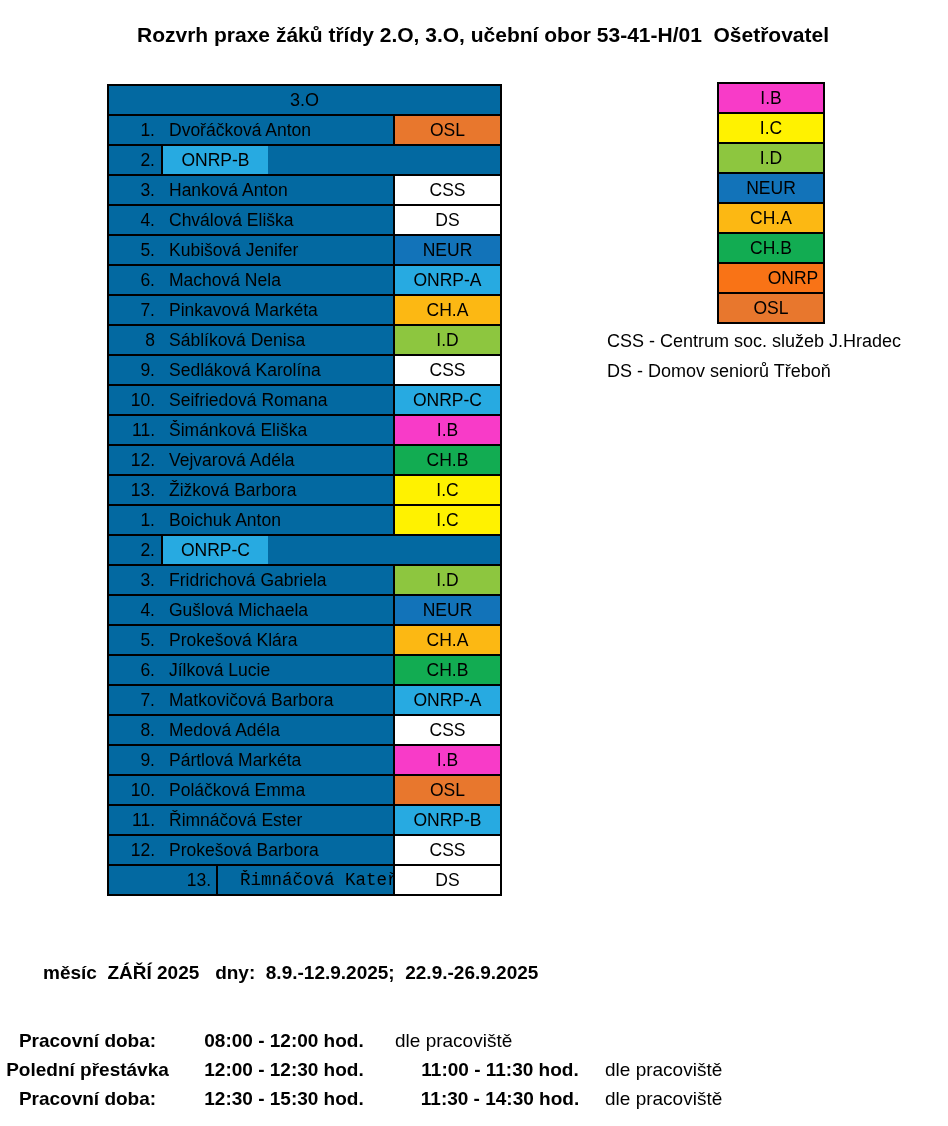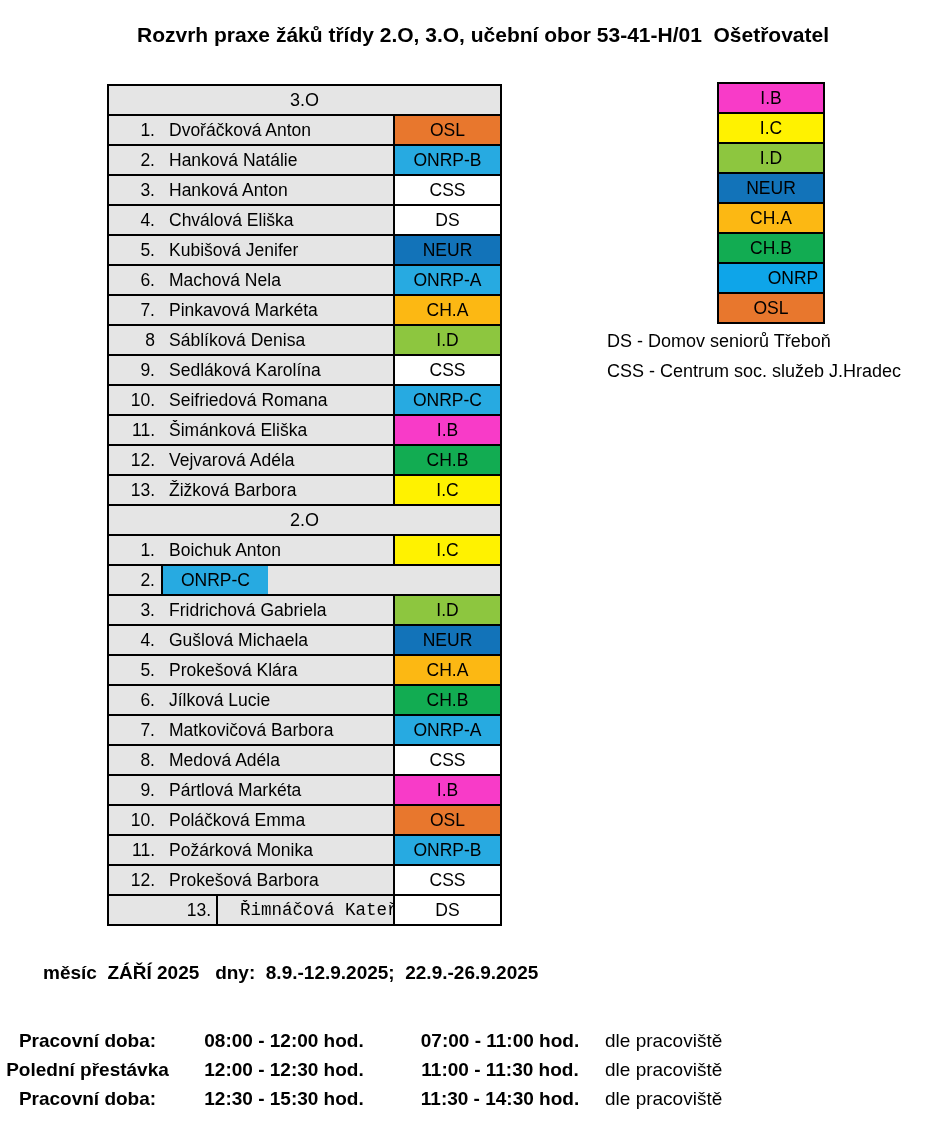--- a/index.html
+++ b/index.html
@@ -11,21 +11,21 @@
   }
 
   .title {
     position:absolute; left:137px; top:23px;
     font-size:21px; font-weight:bold; white-space:pre;
   }
 
   
   .roster {
     position:absolute; left:107px; top:84px; width:391px;
-    border:2px solid #000; background:#e5e5e5;
+    border:2px solid #000; background:#0369a1;
   }
   .t-row {
     display:flex; align-items:center;
     height:30px; box-sizing:border-box;
     border-bottom:2px solid #000;
   }
   .t-row:last-child { border-bottom:none; height:28px; }
   .t-header-row { justify-content:center; }
   .t-header { font-size:18px; }
   .t-num {
@@ -87,21 +87,20 @@
     <div class="t-row t-header-row">
       <div class="t-header">3.O</div>
     </div>
     <div class="t-row">
       <div class="t-num">1.</div>
       <div class="t-name">Dvořáčková Anton</div>
       <div class="t-code" style="background: rgb(232, 119, 45);">OSL</div>
     </div>
     <div class="t-row">
       <div class="t-num">2.</div>
-      <div class="t-name">Hanková Natálie</div>
       <div class="t-code" style="background: rgb(39, 170, 225);">ONRP-B</div>
     </div>
     <div class="t-row">
       <div class="t-num">3.</div>
       <div class="t-name">Hanková Anton</div>
       <div class="t-code" style="background: rgb(255, 255, 255);">CSS</div>
     </div>
     <div class="t-row">
       <div class="t-num">4.</div>
       <div class="t-name">Chválová Eliška</div>
@@ -145,23 +144,20 @@
     <div class="t-row">
       <div class="t-num">12.</div>
       <div class="t-name">Vejvarová Adéla</div>
       <div class="t-code" style="background: rgb(18, 172, 82);">CH.B</div>
     </div>
     <div class="t-row">
       <div class="t-num">13.</div>
       <div class="t-name">Žižková Barbora</div>
       <div class="t-code" style="background: rgb(255, 242, 0);">I.C</div>
     </div>
-    <div class="t-row t-header-row">
-      <div class="t-header">2.O</div>
-    </div>
     <div class="t-row">
       <div class="t-num">1.</div>
       <div class="t-name">Boichuk Anton</div>
       <div class="t-code" style="background: rgb(255, 242, 0);">I.C</div>
     </div>
     <div class="t-row">
       <div class="t-num">2.</div>
       <div class="t-code" style="background: rgb(39, 170, 225);">ONRP-C</div>
     </div>
     <div class="t-row">
@@ -199,21 +195,21 @@
       <div class="t-name">Pártlová Markéta</div>
       <div class="t-code" style="background: rgb(248, 59, 200);">I.B</div>
     </div>
     <div class="t-row">
       <div class="t-num">10.</div>
       <div class="t-name">Poláčková Emma</div>
       <div class="t-code" style="background: rgb(232, 119, 45);">OSL</div>
     </div>
     <div class="t-row">
       <div class="t-num">11.</div>
-      <div class="t-name">Požárková Monika</div>
+      <div class="t-name">Řimnáčová Ester</div>
       <div class="t-code" style="background: rgb(39, 170, 225);">ONRP-B</div>
     </div>
     <div class="t-row">
       <div class="t-num">12.</div>
       <div class="t-name">Prokešová Barbora</div>
       <div class="t-code" style="background: rgb(255, 255, 255);">CSS</div>
     </div>
     <div class="t-row">
       <div class="t-num t-num-celled">13.</div>
       <div class="t-name t-name-tight">Řimnáčová Kateřina</div>
@@ -233,40 +229,39 @@
     </div>
     <div class="l-row" style="background: rgb(18, 115, 185);">
       <div>NEUR</div>
     </div>
     <div class="l-row" style="background: rgb(252, 184, 19);">
       <div>CH.A</div>
     </div>
     <div class="l-row" style="background: rgb(18, 172, 82);">
       <div>CH.B</div>
     </div>
-    <div class="l-row" style="background: #0ea5e9; padding-left: 44px;">
+    <div class="l-row" style="background: #f97316; padding-left: 44px;">
       <div>ONRP</div>
     </div>
     <div class="l-row" style="background: rgb(232, 119, 45);">
       <div>OSL</div>
     </div>
   </div>
 
 <div class="notes">
+  <div>CSS - Centrum soc. služeb J.Hradec</div>
   <div>DS - Domov seniorů Třeboň</div>
-  <div>CSS - Centrum soc. služeb J.Hradec</div>
 </div>
 
 <div class="month-line">měsíc  ZÁŘÍ 2025   dny:  8.9.-12.9.2025;  22.9.-26.9.2025</div>
 
 <div class="schedule">
     <div class="s-row">
       <div class="s-label">Pracovní doba:</div>
       <div class="s-time1">08:00 - 12:00 hod.</div>
-      <div class="s-time2">07:00 - 11:00 hod.</div>
       <div class="s-note">dle pracoviště</div>
     </div>
     <div class="s-row">
       <div class="s-label">Polední přestávka</div>
       <div class="s-time1">12:00 - 12:30 hod.</div>
       <div class="s-time2">11:00 - 11:30 hod.</div>
       <div class="s-note">dle pracoviště</div>
     </div>
     <div class="s-row">
       <div class="s-label">Pracovní doba:</div>

